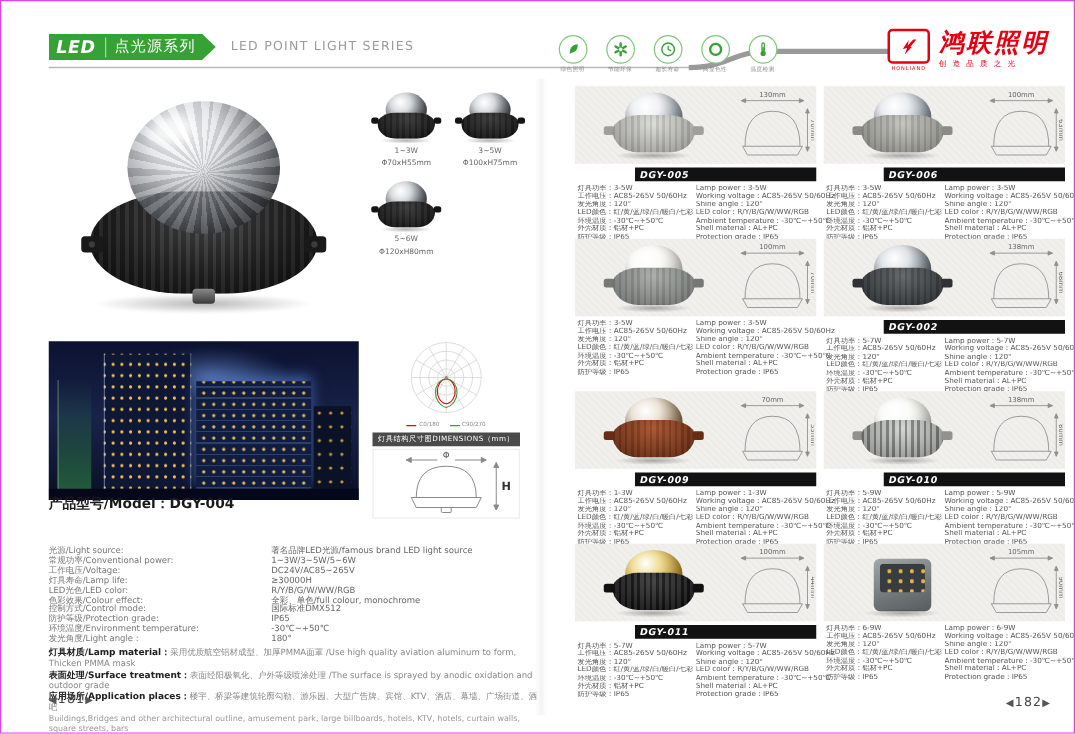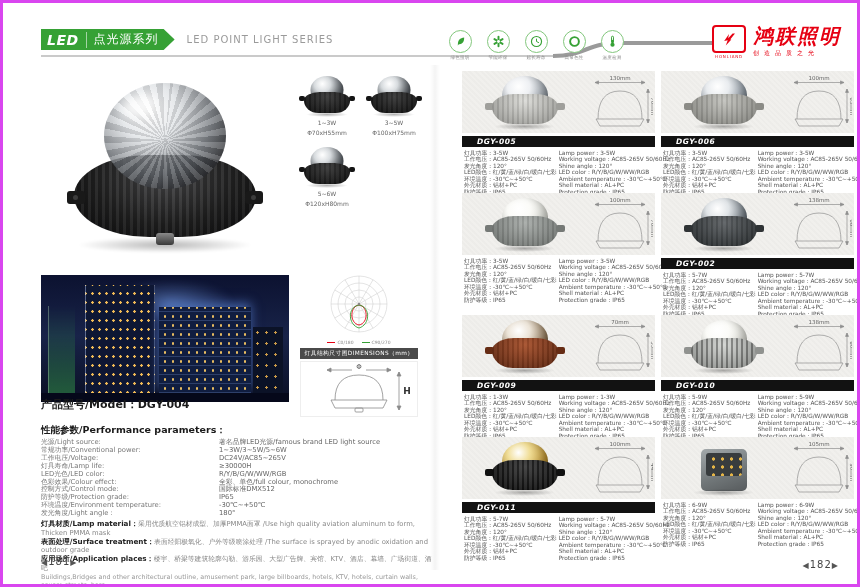--- a/index.html
+++ b/index.html
@@ -1,17 +1,17 @@
 <!DOCTYPE html>
 <html><head>
 <meta charset="utf-8">
 <style>
   html,body{margin:0;padding:0;background:#fff;}
   body{width:860px;height:587px;font-family:"DejaVu Sans","Liberation Sans",sans-serif;-webkit-font-smoothing:antialiased;}
-  .spread{position:relative;width:860px;height:587px;background:#fff;border:3px solid #d946ef;box-sizing:border-box;overflow:hidden;}
+  .spread{position:relative;width:860px;height:587px;background:#fff;border:1px solid #d946ef;box-sizing:border-box;overflow:hidden;}
   .gutter{position:absolute;left:427px;top:62px;bottom:14px;width:10px;background:linear-gradient(90deg,transparent,rgba(0,0,0,.045),transparent);}
 
   
   .header{position:absolute;left:0;top:0;width:860px;height:64px;}
   .led-banner{position:absolute;left:38px;top:26px;display:flex;align-items:center;height:21px;}
   .led-shape{display:flex;align-items:center;height:21px;background:#36a135;color:#fff;padding:0 16px 0 6px;clip-path:polygon(0 0,calc(100% - 11px) 0,100% 50%,calc(100% - 11px) 100%,0 100%);}
   .led-box{font-weight:bold;font-size:14px;letter-spacing:.5px;padding-right:7px;border-right:1px solid rgba(255,255,255,.55);margin-right:7px;font-style:italic;}
   .series-cn{font-size:12px;font-weight:normal;letter-spacing:1px;}
   .series-en{margin-left:12px;color:#9a9a9a;font-size:10px;letter-spacing:1px;}
   .header-line{position:absolute;left:0;top:0;width:860px;height:64px;pointer-events:none;}
@@ -109,21 +109,21 @@
   .pager-left{left:38px;top:553px;}
   .pager-right{right:18px;top:556px;}
   .pager .tri{font-size:8px;color:#555;}
 
   
   .pgrid{position:absolute;left:459px;top:68px;width:392px;display:grid;grid-template-columns:193px 193px;column-gap:6px;row-gap:6px;}
   .pcell{width:193px;height:116px;}
   .pphoto-row{height:62px;background:#f1f0ed;background-image:repeating-linear-gradient(45deg,rgba(0,0,0,.015) 0 2px,transparent 2px 4px);display:flex;align-items:center;}
   .pphoto{flex:1;display:flex;justify-content:center;}
   .pdim{width:66px;height:58px;margin-right:2px;}
-  .ptitle{height:11px;margin-top:3px;background:#121212;color:#fff;font-size:7.5px;font-weight:bold;font-style:italic;letter-spacing:.6px;display:flex;align-items:center;padding-left:15px;}
+  .ptitle{height:11px;margin-top:3px;background:#121212;color:#fff;font-size:7.5px;font-weight:bold;font-style:italic;letter-spacing:.6px;display:flex;align-items:center;padding-left:4px;margin-left:48px;}
   .pspecs{display:flex;margin-top:2.5px;}
   .pcol{flex:1;padding-left:2px;}
   .pcol.en{flex:1.15;}
   .spec-line{font-size:5.8px;line-height:6.5px;color:#555;white-space:nowrap;overflow:hidden;}
   svg text{font-family:"DejaVu Sans","Liberation Sans",sans-serif;}
 </style>
 </head>
 <body>
 
 <svg width="0" height="0" style="position:absolute" aria-hidden="true">
@@ -325,21 +325,20 @@
         <line x1="98" y1="10" x2="98" y2="48"></line>
         <path d="M98,10 l-2,4 h4 z M98,48 l-2,-4 h4 z" fill="#8a8a8a"></path>
         <rect x="54" y="46" width="8" height="4" rx="1"></rect>
       </g>
       <text x="58" y="6.5" text-anchor="middle" font-size="7" fill="#555">Φ</text>
       <text x="106" y="32" text-anchor="middle" font-size="9" font-weight="bold" fill="#333">H</text>
     </svg>
   </div>
 
   <div class="model-heading">产品型号/Model：DGY-004</div>
-  <div class="params-heading">性能参数/Performance parameters：</div>
   <div class="params">
   <div class="param-row">
     <span class="param-label">光源/Light source:</span>
     <span class="param-value">著名品牌LED光源/famous brand LED light source</span>
   </div>
 
   <div class="param-row">
     <span class="param-label">常规功率/Conventional power:</span>
     <span class="param-value">1~3W/3~5W/5~6W</span>
   </div>

